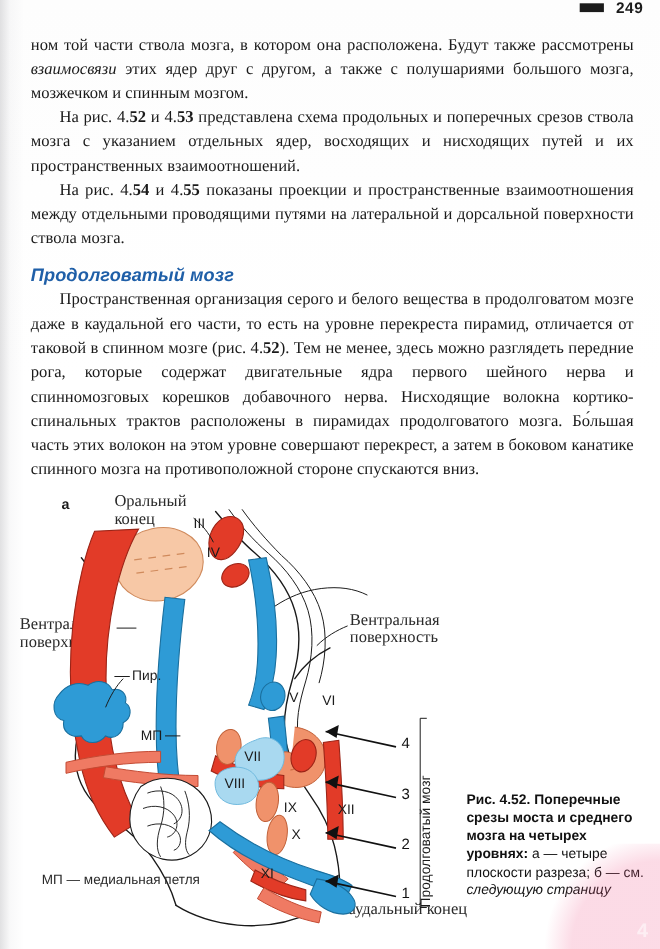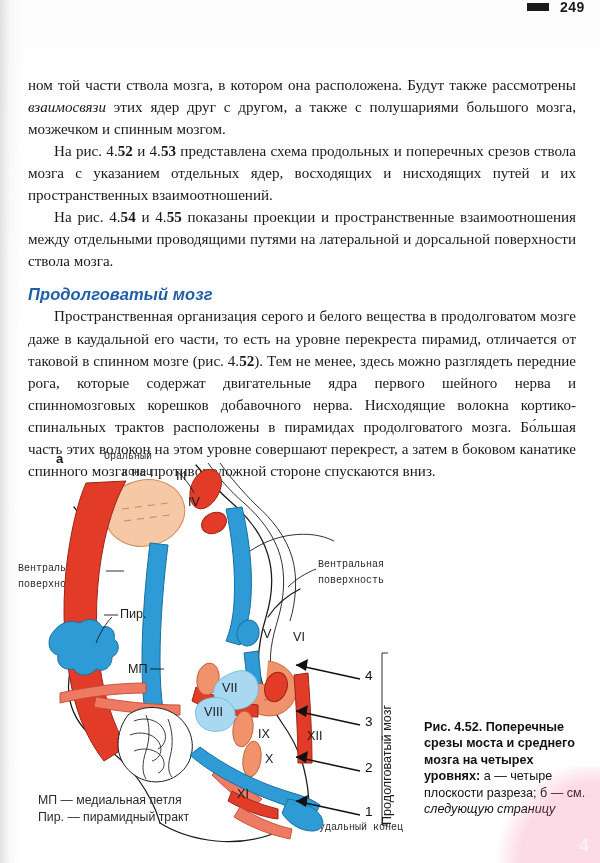--- a/index.html
+++ b/index.html
@@ -34,21 +34,21 @@
     min-width:26px;text-align:left;
   }
   
   .body-text{
     position:absolute;left:28px;top:30px;width:548px;
     font-size:15.1px;line-height:22.05px;color:#1a1a1a;
     text-align:justify;
     font-family:"Liberation Serif", serif;
   }
   .body-text p{margin:0;text-indent:26px;}
-  .body-text p.noindent{text-indent:0;margin-top:44px;}
+  .body-text p.noindent{text-indent:0;}
   .it{font-style:italic;}
   .bb{font-weight:700;}
   h2.sect{
     margin:11px 0 0 0;
     font-family:"Liberation Sans", sans-serif;
     font-style:italic;font-weight:700;
     font-size:16.5px;color:#1f5fa8;
     letter-spacing:.1px;
     text-indent:0;
   }
@@ -56,24 +56,23 @@
   .figure{
     position:absolute;left:0;top:447px;width:600px;height:416px;
   }
   .fig-label-a{
     position:absolute;left:56px;top:4px;
     font-family:"Liberation Sans", sans-serif;
     font-size:13px;font-weight:700;color:#1b1b1b;
   }
   .flab{
     position:absolute;
-    font-family:Liberation Mono, monospace;
-    font-size:10px;color:#2a2a2a;line-height:15.5px;
+    font-family:Liberation Serif, serif;
+    font-size:15px;color:#2a2a2a;line-height:15.5px;
     white-space:pre-line;
-    text-align:right;
   }
   .flab.oral{left:104px;top:2px;}
   .flab.vent{left:18px;top:114px;}
   .flab.dors{left:318px;top:110px;}
   .flab.caud{left:307px;top:373px;}
   .legend{
     position:absolute;left:38px;top:345px;
     font-family:"Liberation Sans", sans-serif;
     font-size:12.3px;color:#2a2a2a;line-height:17px;
   }
@@ -305,21 +304,20 @@
 
     <span class="lvlnum" style="left:365px;top:221px;">4</span>
     <span class="lvlnum" style="left:365px;top:267px;">3</span>
     <span class="lvlnum" style="left:365px;top:313px;">2</span>
     <span class="lvlnum" style="left:365px;top:357px;">1</span>
 
     <span class="vert-label" style="top: 378px;">Продолговатый мозг</span>
 
     <div class="legend">
       <div>МП — медиальная петля</div>
-      <div>Пир. — пирамидный тракт</div>
     </div>
 
     <div class="caption">
       <span class="cap-b">Рис. 4.52. Поперечные срезы моста и среднего мозга на четырех уровнях:</span>
       <span>а — четыре плоскости разреза; б — см. </span>
       <span class="cap-i">следующую страницу</span>
     </div>
   </div>
 
   <div class="corner-fade"></div>

